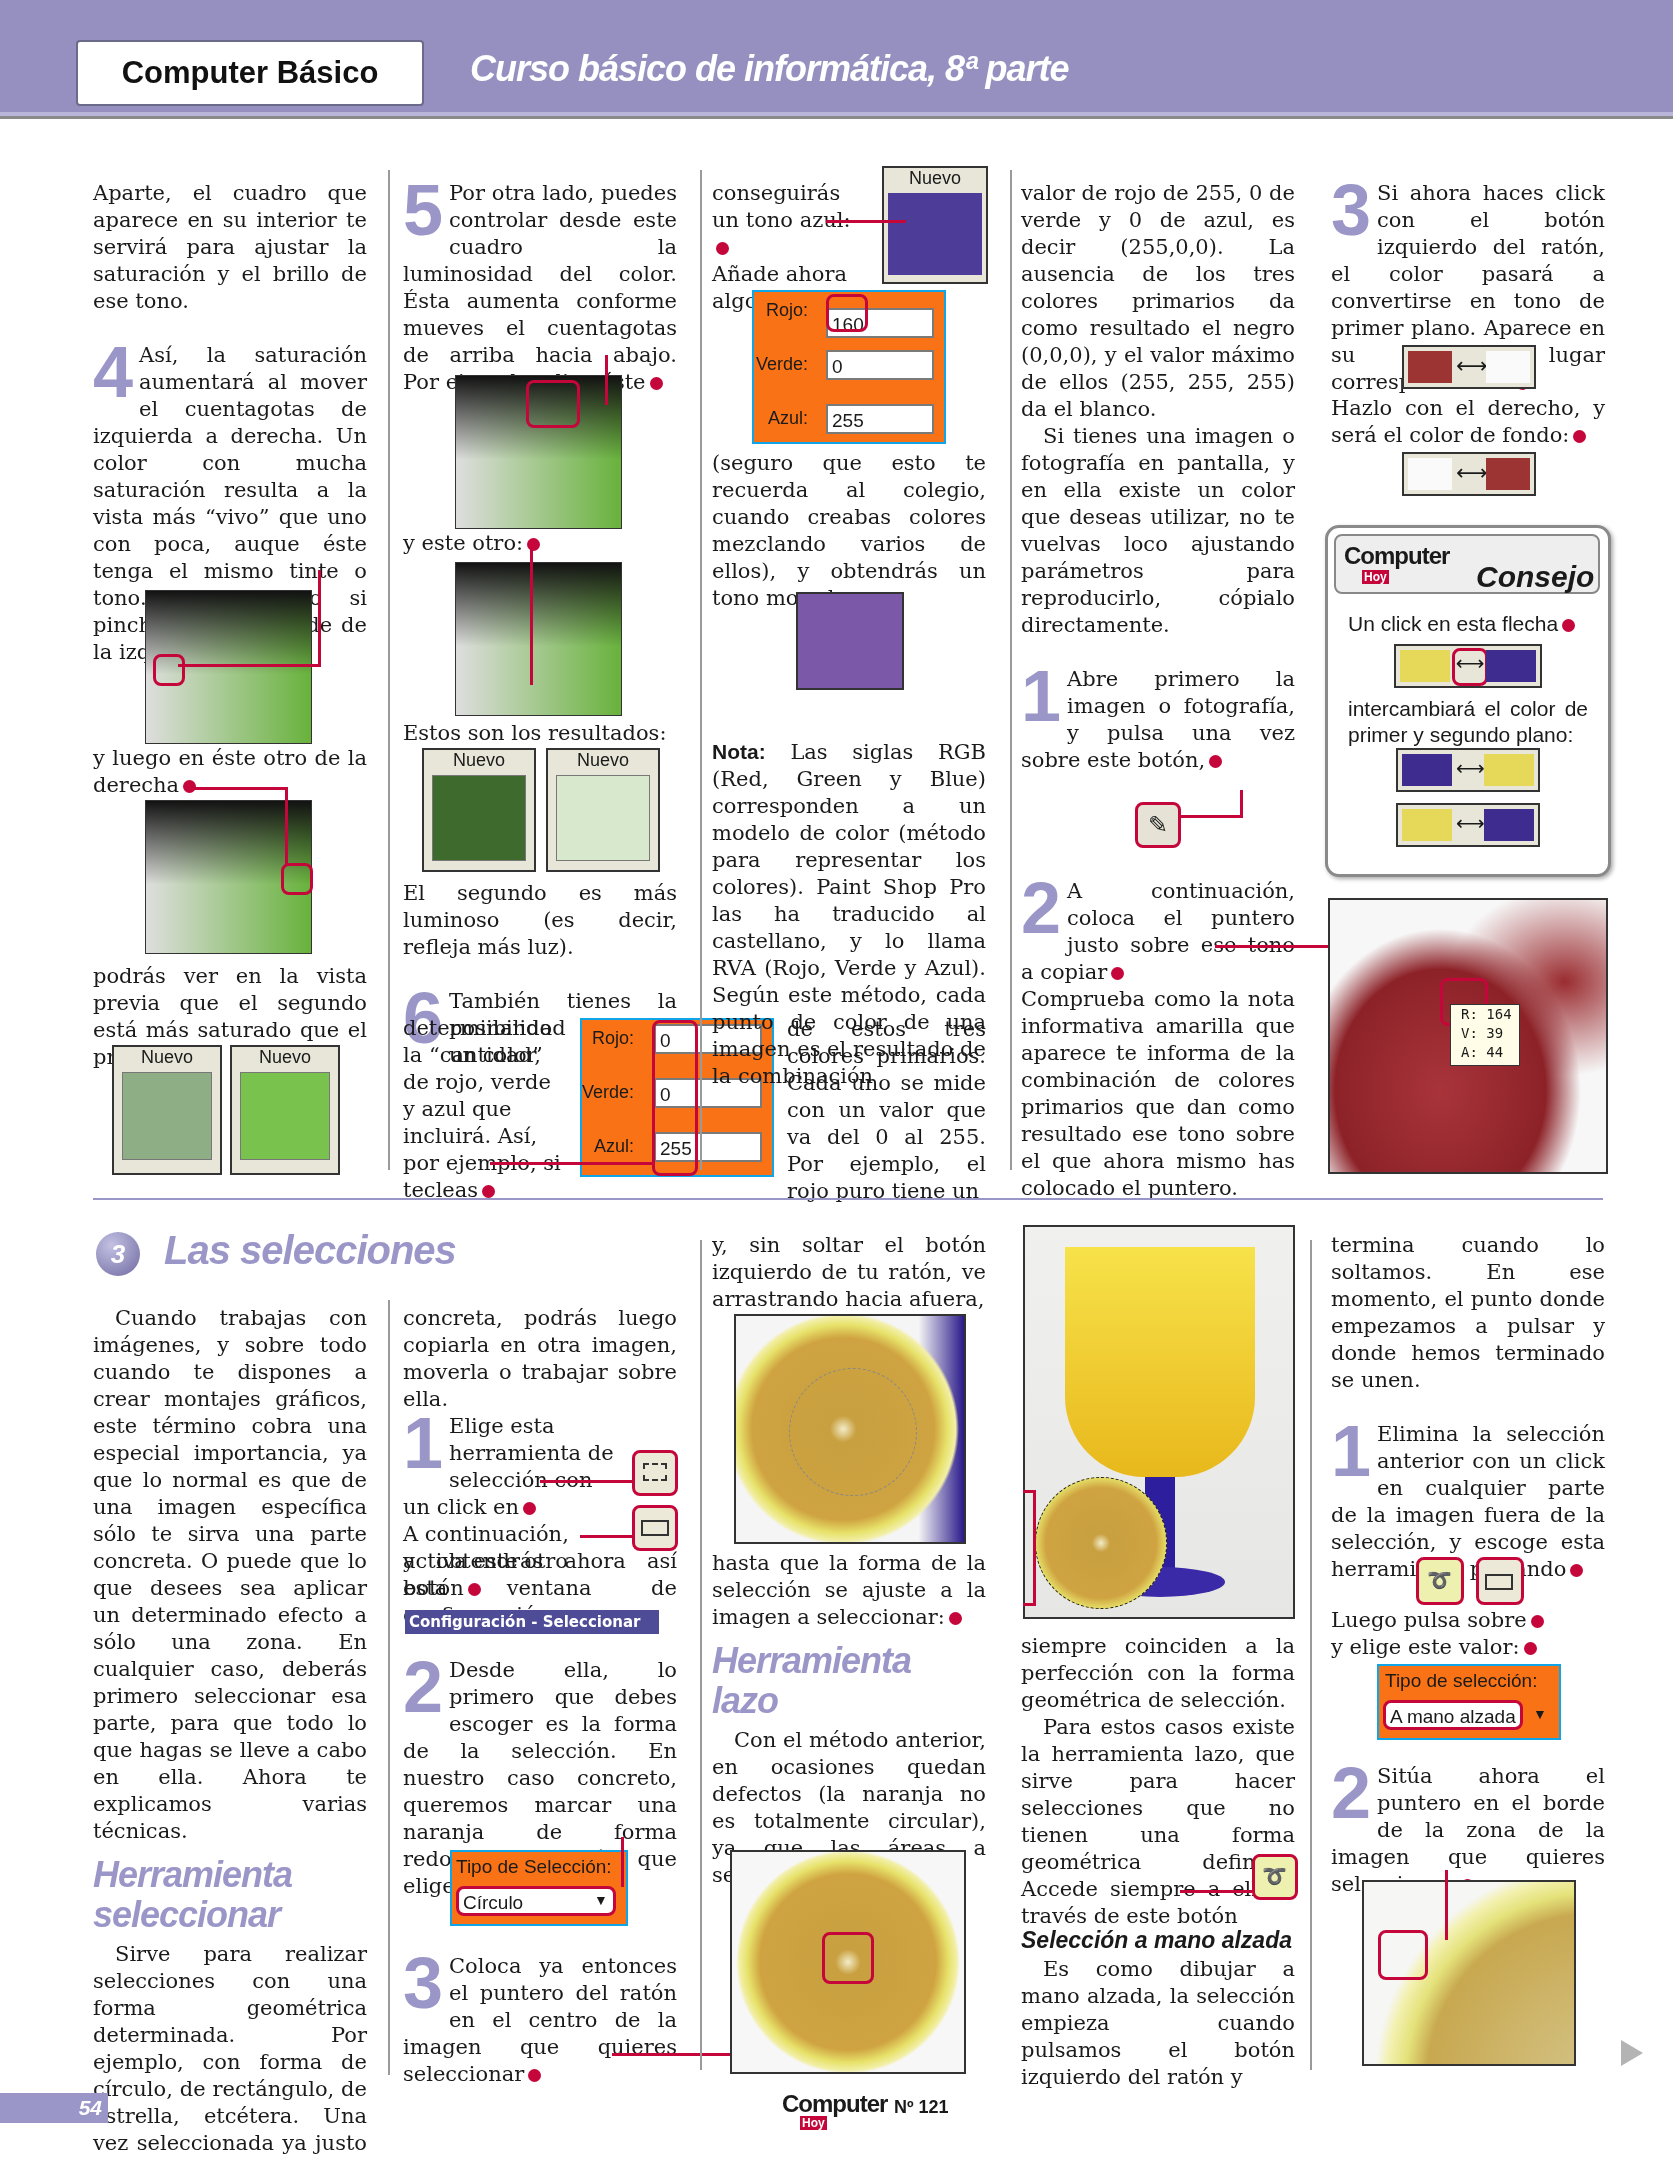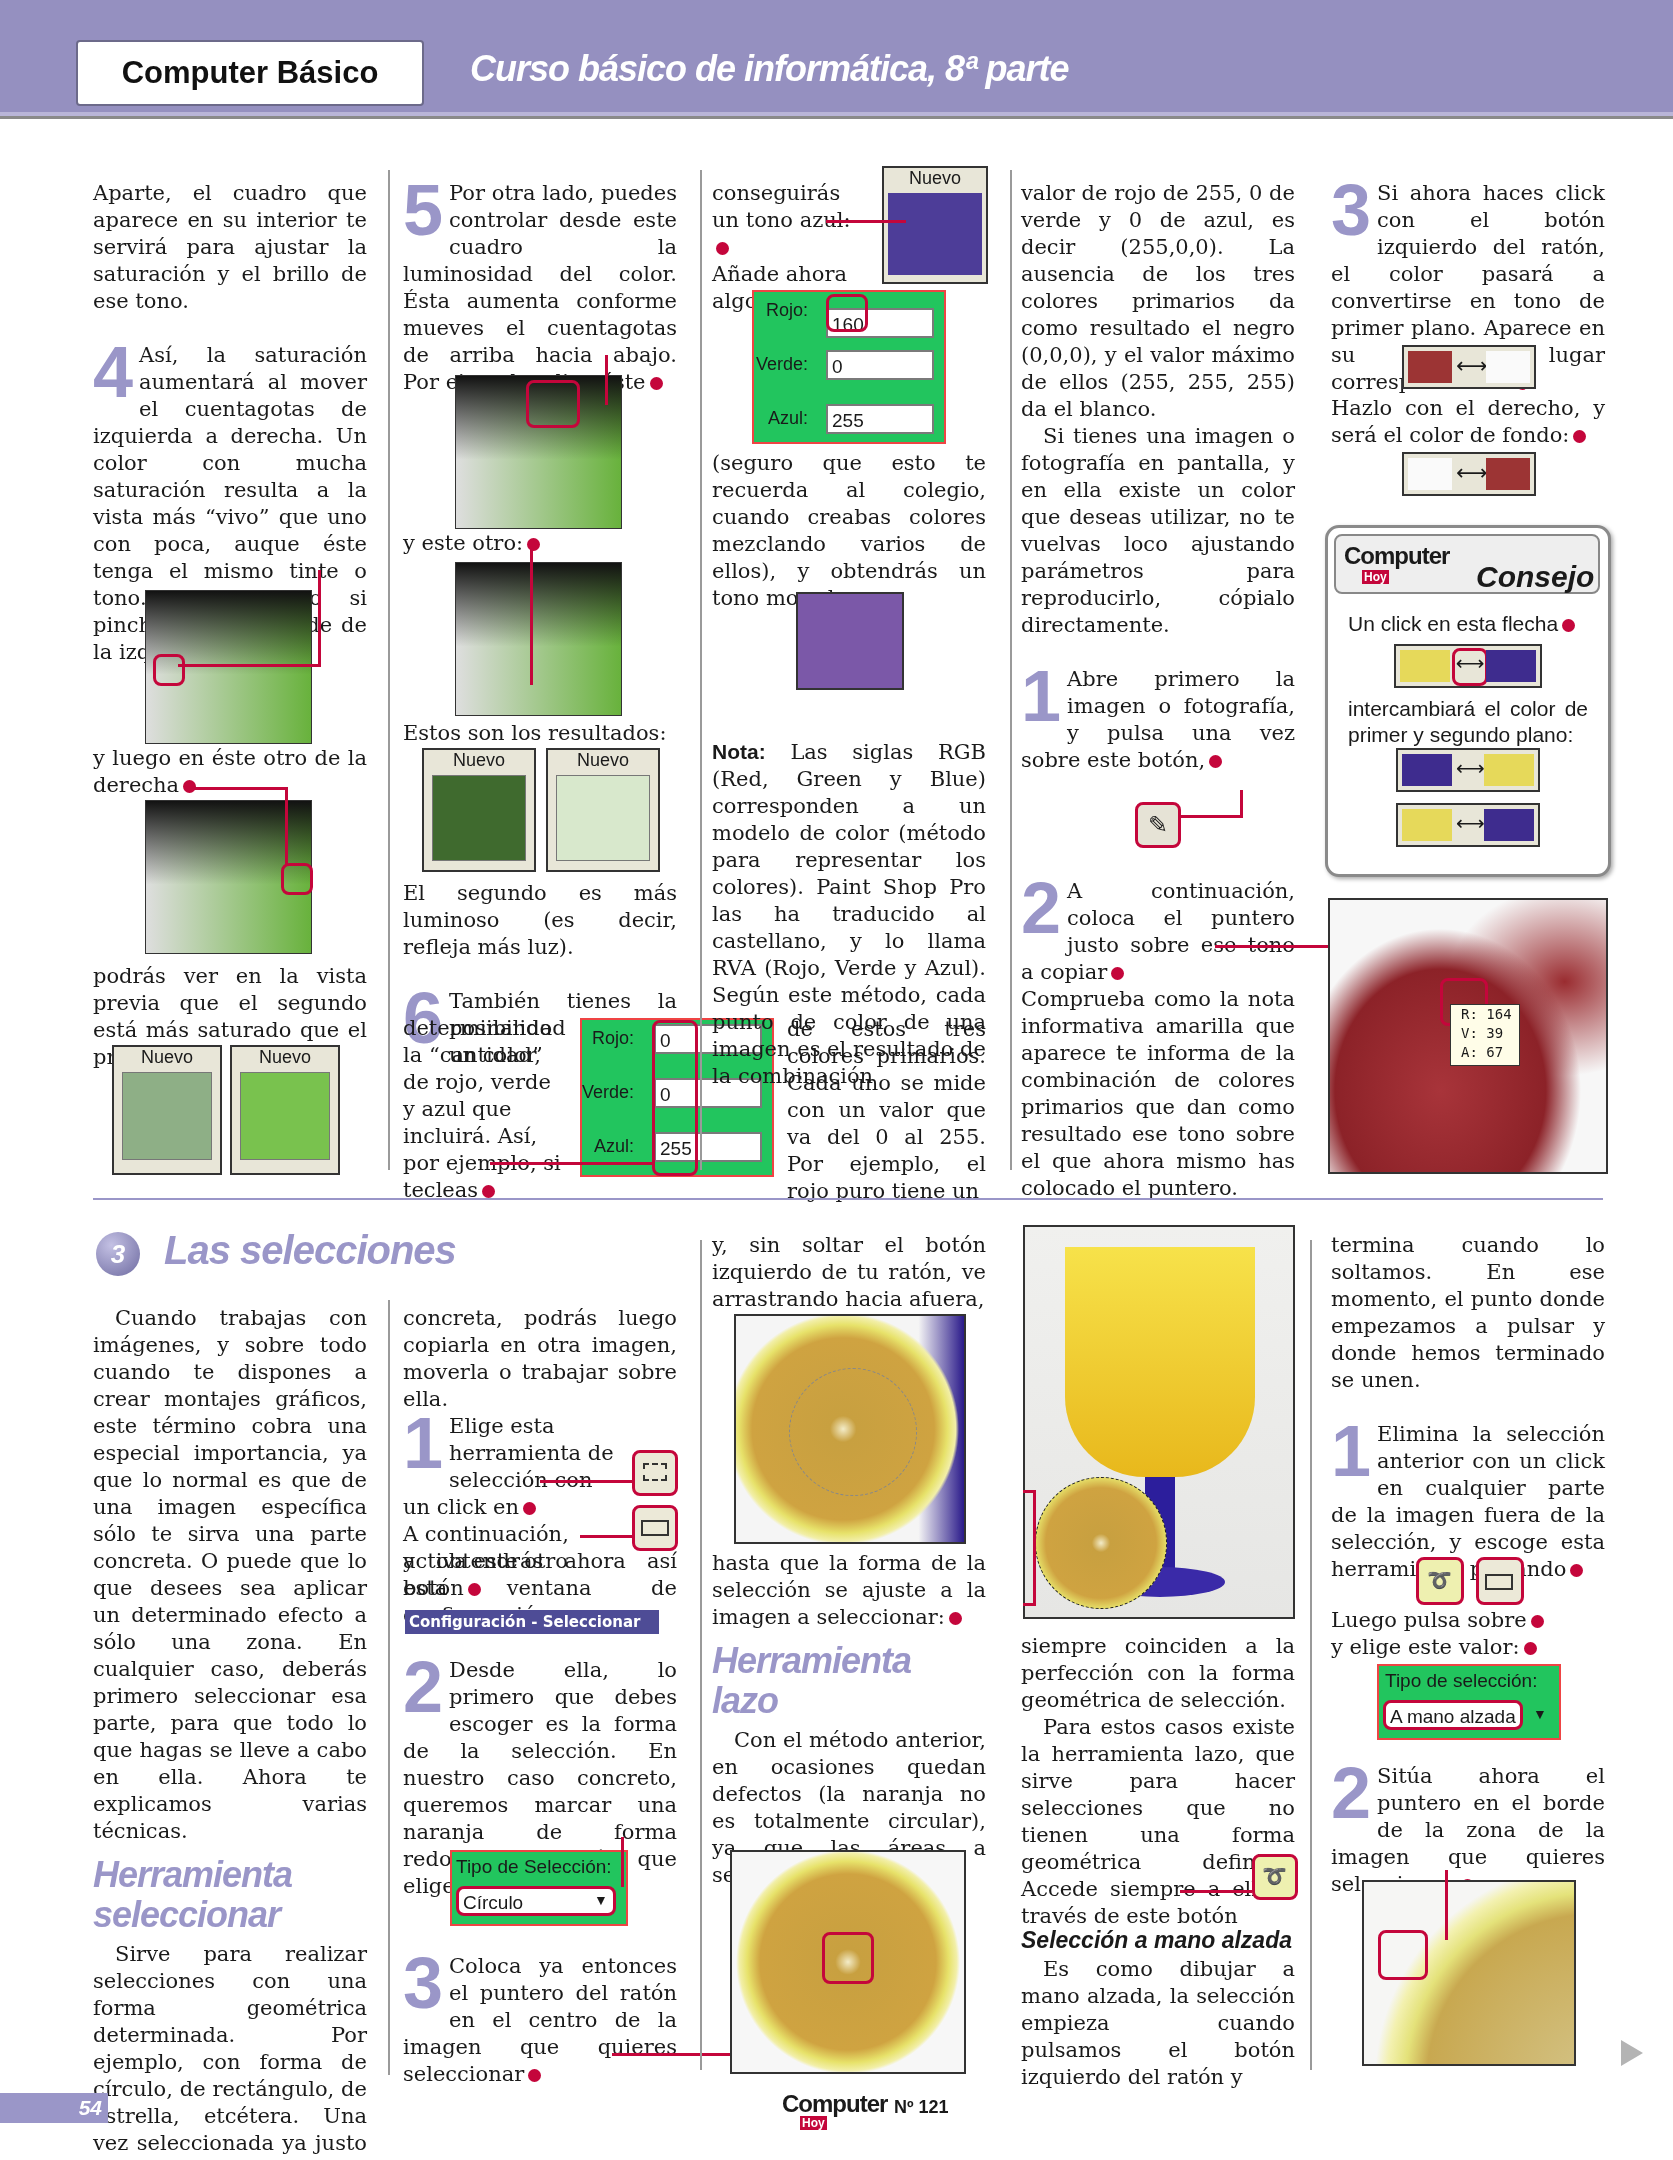--- a/index.html
+++ b/index.html
@@ -11,21 +11,21 @@
   .banner-title{left:470px;top:48px;font-family:"Liberation Sans",sans-serif;font-weight:bold;font-style:italic;font-size:36px;color:#fff;letter-spacing:-1px;}
   .col{position:absolute;font-size:21px;line-height:27px;text-align:justify;}
   .col p{margin:0;}
   .gap{height:27px;}
   .stepnum{float:left;font-family:"Liberation Sans",sans-serif;font-weight:bold;font-size:72px;line-height:56px;color:#9a96c8;margin:2px 6px 0 0;height:56px;}
   .rule-v{position:absolute;width:2px;background:#9a9a9a;}
   .rule-h{position:absolute;height:2px;background:#9a96c8;}
   .h-purple{font-family:"Liberation Sans",sans-serif;font-weight:bold;font-style:italic;color:#9a96c8;font-size:36px;line-height:40px;letter-spacing:-1px;margin:10px 0 6px 0;}
   .h-black{font-family:"Liberation Sans",sans-serif;font-weight:bold;font-style:italic;font-size:23px;margin:4px 0 2px 0;}
   .dot{display:inline-block;width:13px;height:13px;border-radius:50%;background:#c4063b;vertical-align:middle;margin-left:4px;}
-  .win{background:#22c55e;border:2px solid #ef4444;font-family:"Liberation Sans",sans-serif;}
+  .win{background:#f97316;border:2px solid #0ea5e9;font-family:"Liberation Sans",sans-serif;}
   .grad-green{background:linear-gradient(to bottom,#121212 0%,rgba(18,18,18,0) 55%),linear-gradient(to right,#dedede,#68b23c);}
   .swatch-box{background:#e8e6d8;border:2px solid #333;}
   .callout{border:3px solid #c4063b;border-radius:8px;}
   .line-red{position:absolute;background:#c4063b;}
   .photo{border:2px solid #333;overflow:hidden;}
   .field{background:#fff;border:2px solid #7a7a7a;font-size:19px;padding-left:4px;height:30px;line-height:30px;box-sizing:border-box;}
   .footer-num{left:0;top:2093px;width:108px;height:30px;background:#9a96c8;color:#fff;font-family:"Liberation Sans",sans-serif;font-weight:bold;font-style:italic;font-size:21px;text-align:right;padding-right:6px;box-sizing:border-box;line-height:30px;}
   .brand{font-family:"Liberation Sans",sans-serif;font-weight:bold;}
 </style>
 </head>
@@ -201,21 +201,21 @@
     <div class="abs" style="left:58px;top:6px;font-size:20px;font-family:'DejaVu Sans',sans-serif;">⟷</div>
     <div class="abs" style="left:86px;top:4px;width:50px;height:32px;background:#3e2c8e;"></div>
   </div>
 </div>
 
 <div class="abs photo" style="left:1328px;top:898px;width:276px;height:272px;background:radial-gradient(ellipse at 40% 70%,#a8343a 0%,#8c2228 45%,rgba(140,34,40,0) 60%),radial-gradient(ellipse at 85% 30%,#9a2c30 0%,rgba(154,44,48,0) 35%),#f7f7f7;">
   <div class="abs callout" style="left:110px;top:78px;width:42px;height:42px;"></div>
   <div class="abs" style="left:120px;top:104px;width:58px;height:60px;background:#fffde8;border:1px solid #333;font-family:'DejaVu Sans Mono',monospace;font-size:14px;line-height:19px;padding-left:10px;">
     <div>R: 164</div>
       <div>V: 39</div>
-      <div>A: 67</div>
+      <div>A: 44</div>
   </div>
 </div>
 
 <div class="rule-h" style="left:93px;top:1198px;width:1510px;"></div>
 
 <div class="abs" style="left:96px;top:1232px;width:44px;height:44px;border-radius:50%;background:radial-gradient(circle at 35% 30%,#c4c1e4,#6d6aa0);color:#fff;font-family:'Liberation Sans',sans-serif;font-weight:bold;font-style:italic;font-size:26px;text-align:center;line-height:44px;">3</div>
 <div class="abs h-purple" style="left:164px;top:1226px;margin:0;font-size:40px;line-height:48px;">Las selecciones</div>
 
 <div class="col" style="left:93px;top:1305px;width:274px;">
   <p style="text-indent:22px;">Cuando trabajas con imágenes, y sobre todo cuando te dispones a crear montajes gráficos, este término cobra una especial importancia, ya que lo normal es que de una imagen específica sólo te sirva una parte concreta. O puede que lo que desees sea aplicar un determinado efecto a sólo una zona. En cualquier caso, deberás primero seleccionar esa parte, para que todo lo que hagas se lleve a cabo en ella. Ahora te explicamos varias técnicas.</p>

